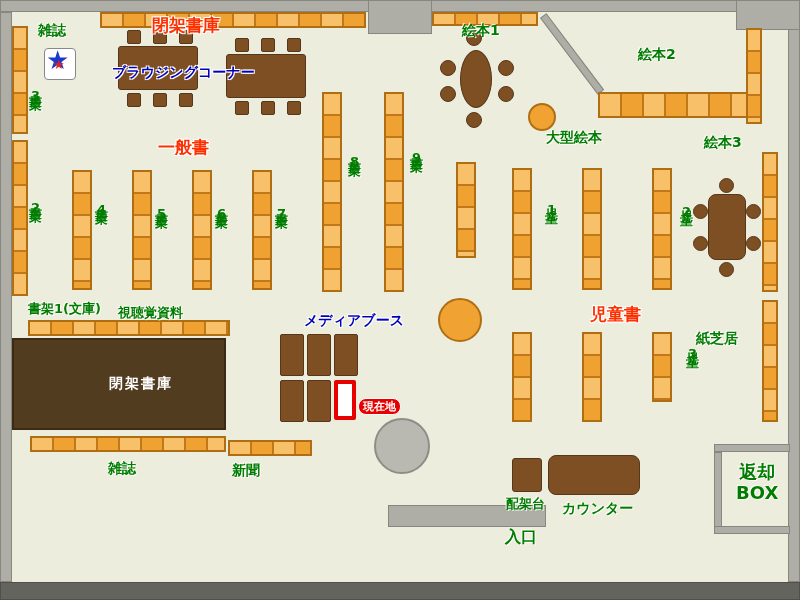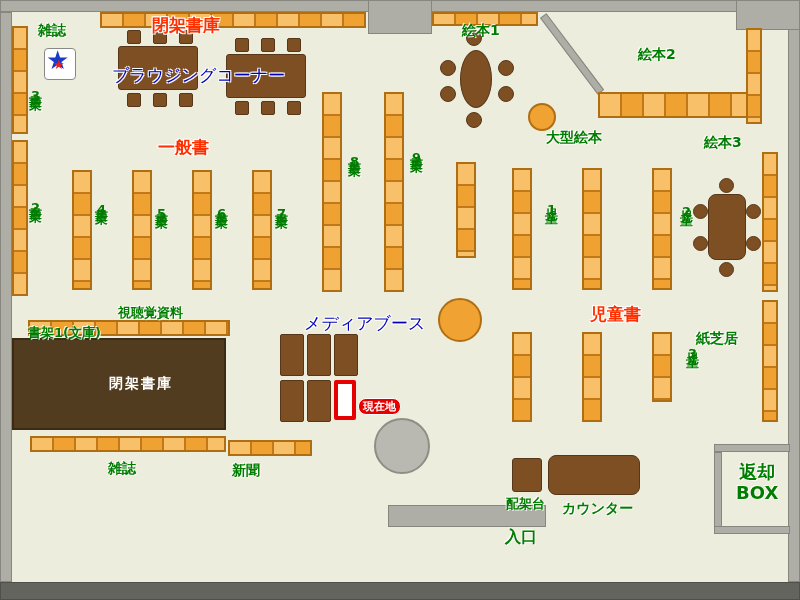--- a/index.html
+++ b/index.html
@@ -18,21 +18,21 @@
   .pillar{position:absolute;background:#B9B9B1;border:2px solid #8E8E86;border-radius:50%;box-sizing:border-box;}
   .booth{position:absolute;background:#7D4F23;border:1px solid #56371A;border-radius:2px;box-sizing:border-box;}
   .booth-hl{position:absolute;background:#FFFFFF;border:4px solid #E60000;border-radius:2px;box-sizing:border-box;}
   .glabel{position:absolute;color:#007D00;font-weight:bold;font-size:13px;line-height:1.15;white-space:nowrap;
           text-shadow:1px 1px 0 rgba(255,255,255,.85),-1px -1px 0 rgba(255,255,255,.85);}
   .vlabel{position:absolute;writing-mode:vertical-rl;text-orientation:upright;color:#007D00;font-weight:bold;
           font-size:13px;letter-spacing:2px;line-height:1;white-space:nowrap;
           text-shadow:1px 1px 0 rgba(255,255,255,.85);}
   .rlabel{position:absolute;color:#FF3000;font-weight:bold;font-size:17px;white-space:nowrap;
           text-shadow:-1px -1px 0 #fff,1px -1px 0 #fff,-1px 1px 0 #fff,1px 1px 0 #fff;}
-  .blabel{position:absolute;color:#0000BB;font-weight:normal;font-size:17px;white-space:nowrap;
+  .blabel{position:absolute;color:#0000BB;font-weight:bold;font-size:14px;white-space:nowrap;
           text-shadow:-1px -1px 0 #fff,1px -1px 0 #fff,-1px 1px 0 #fff,1px 1px 0 #fff;}
   .wlabel{color:#FFFFFF;font-weight:bold;font-size:14px;letter-spacing:2px;margin-left:44px;}
   .badge{position:absolute;background:#E60000;color:#fff;font-weight:bold;font-size:11px;padding:2px 4px;
          border-radius:8px;border:1px solid #FFFFFF;white-space:nowrap;line-height:1;}
   .star-box{position:absolute;width:30px;height:30px;background:#fff;border:1px solid #888;border-radius:4px;}
   .star-big{position:absolute;left:1px;top:-4px;color:#1A3ACC;font-size:26px;line-height:30px;}
   .star-small{position:absolute;left:8px;top:1px;color:#E02020;font-size:13px;line-height:30px;}
   .two-line{display:flex;flex-direction:column;align-items:center;}
 </style>
 </head>
@@ -146,21 +146,21 @@
   <div class="vlabel" style="left:155px;top:202px;">書架5</div>
   <div class="vlabel" style="left:215px;top:202px;">書架6</div>
   <div class="vlabel" style="left:275px;top:202px;">書架7</div>
   <div class="vlabel" style="left:348px;top:150px;">書架8</div>
   <div class="vlabel" style="left:410px;top:146px;">書架9</div>
   <div class="vlabel" style="left:545px;top:198px;">児童1</div>
   <div class="vlabel" style="left:680px;top:200px;">児童2</div>
   <div class="rlabel" style="left:590px;top:303px;">児童書</div>
   <div class="glabel" style="left:696px;top:330px;font-size:14px;">紙芝居</div>
   <div class="vlabel" style="left:686px;top:342px;">児童3</div>
-  <div class="glabel" style="left:28px;top:302px;margin-top:24px;">書架1(文庫)</div>
+  <div class="glabel" style="left:28px;top:302px;">書架1(文庫)</div>
   <div class="glabel" style="left:118px;top:306px;">視聴覚資料</div>
   <div class="blabel" style="left:304px;top:312px;">メディアブース</div>
   <div class="glabel" style="left:108px;top:460px;font-size:14px;">雑誌</div>
   <div class="glabel" style="left:232px;top:462px;font-size:14px;">新聞</div>
   <div class="glabel" style="left:506px;top:497px;">配架台</div>
   <div class="glabel" style="left:562px;top:500px;font-size:14px;">カウンター</div>
   <div class="glabel two-line" style="left:736px;top:462px;font-size:18px;">
     <span>返却</span>
     <span>BOX</span>
   </div>

